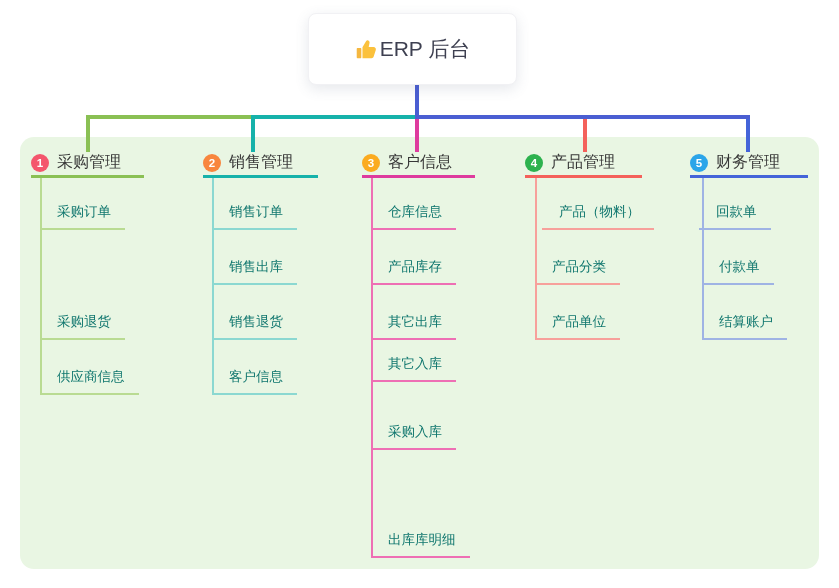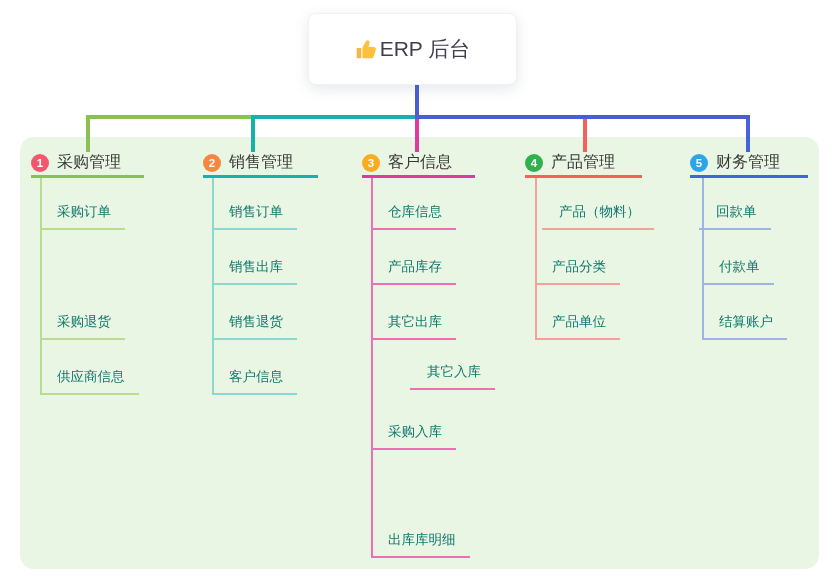--- a/index.html
+++ b/index.html
@@ -83,21 +83,21 @@
     <div class="child-node" style="left: 212px; top: 365px; border-bottom: 2px solid rgb(139, 216, 209);">客户信息</div>
     <div class="line" style="left: 415px; top: 119px; width: 4px; height: 33px; background: rgb(222, 59, 158);"></div>
     <div class="branch-header" style="left: 362px; top: 150px; width: 113px; border-bottom: 3px solid rgb(222, 59, 158);">
       <span class="badge" style="background: rgb(251, 171, 32);">3</span>
       <span>客户信息</span>
     </div>
     <div class="line" style="left: 371px; top: 178px; width: 2px; height: 380px; background: rgb(238, 111, 180);"></div>
     <div class="child-node" style="left: 371px; top: 200px; border-bottom: 2px solid rgb(238, 111, 180);">仓库信息</div>
     <div class="child-node" style="left: 371px; top: 255px; border-bottom: 2px solid rgb(238, 111, 180);">产品库存</div>
     <div class="child-node" style="left: 371px; top: 310px; border-bottom: 2px solid rgb(238, 111, 180);">其它出库</div>
-    <div class="child-node" style="left: 371px; top: 360px; border-bottom: 2px solid rgb(238, 111, 180); margin-left: 39px;">其它入库</div>
+    <div class="child-node" style="left: 371px; top: 352px; border-bottom: 2px solid rgb(238, 111, 180);">其它入库</div>
     <div class="child-node" style="left: 371px; top: 420px; border-bottom: 2px solid rgb(238, 111, 180);">采购入库</div>
     <div class="child-node" style="left: 371px; top: 528px; border-bottom: 2px solid rgb(238, 111, 180);">出库库明细</div>
     <div class="line" style="left: 583px; top: 119px; width: 4px; height: 33px; background: rgb(244, 97, 91);"></div>
     <div class="branch-header" style="left: 525px; top: 150px; width: 117px; border-bottom: 3px solid rgb(244, 97, 91);">
       <span class="badge" style="background: rgb(45, 178, 78);">4</span>
       <span>产品管理</span>
     </div>
     <div class="line" style="left: 535px; top: 178px; width: 2px; height: 162px; background: rgb(247, 160, 155);"></div>
     <div class="child-node" style="left: 522px; top: 200px; border-bottom: 2px solid rgb(247, 160, 155); margin-left: 20px;">产品（物料）</div>
     <div class="child-node" style="left: 535px; top: 255px; border-bottom: 2px solid rgb(247, 160, 155);">产品分类</div>

